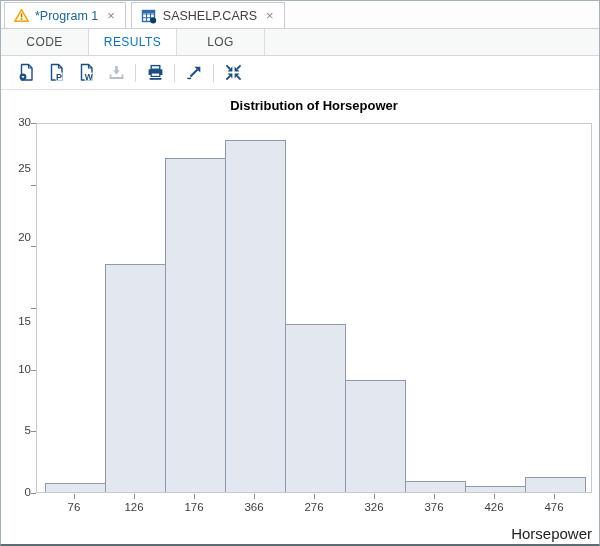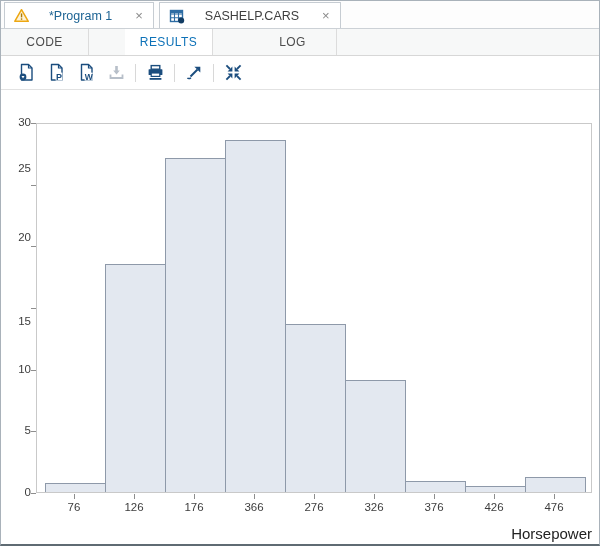--- a/index.html
+++ b/index.html
@@ -5,28 +5,28 @@
   * { box-sizing: border-box; }
   html,body { margin:0; padding:0; background:#e8e8e8; }
   .window {
     position:relative; width:600px; height:546px; background:#fff;
     border:1px solid #a9b2ba; border-bottom:2px solid #5f6b73;
     font-family:"Liberation Sans","DejaVu Sans",sans-serif; overflow:hidden;
   }
   
   .tabbar { display:flex; align-items:flex-end; height:28px; background:#fdfdfd;
             border-bottom:1px solid #ccd1d6; padding-left:3px; }
-  .doc-tab { display:flex; align-items:center; gap:20px; height:26px; padding:0 9px;
+  .doc-tab { display:flex; align-items:center; gap:6px; height:26px; padding:0 9px;
              background:#fff; border:1px solid #c6ccd2; border-bottom:none; margin-right:5px;
              font-size:12.5px; cursor:default;margin-top:18px; }
   .doc-tab .lbl-blue { color:#1e6494; }
   .doc-tab .lbl-dark { color:#3f3f3f; }
   .tab-close { color:#8a8a8a; font-size:13px; padding:0 1px; margin-left:2px; line-height:1; }
   
-  .subtabs { display:flex; height:27px; background:#f7f8f8; border-bottom:1px solid #d7d7d7;gap:36px; }
+  .subtabs { display:flex; height:27px; background:#f7f8f8; border-bottom:1px solid #d7d7d7; }
   .subtab { width:88px; display:flex; align-items:center; justify-content:center;
             font-size:12px; letter-spacing:.4px; color:#4d4d4d;
             border-right:1px solid #dcdcdc; cursor:default; }
   .subtab.active { color:#0e72b8; background:#fff; }
   
   .toolbar { display:flex; align-items:center; height:34px; background:#fff;
              padding-left:10px; border-bottom:1px solid #e2e2e2; }
   .tool-btn { width:28px; height:26px; display:flex; align-items:center; justify-content:center;
               background:none; border:none; padding:0; margin:0 1px; cursor:default; }
   .tool-sep { width:1px; height:18px; background:#d8d8d8; margin:0 4px; }
@@ -146,20 +146,21 @@
         <path d="M16.6 2.4 L13 6" stroke="#1b4d7e" stroke-width="1.8"></path>
         <polygon points="8.4,10.6 8.4,15.4 3.6,10.6" fill="#1b4d7e"></polygon>
         <path d="M2.4 16.6 L6 13" stroke="#1b4d7e" stroke-width="1.8"></path>
         <polygon points="10.6,10.6 10.6,15.4 15.4,10.6" fill="#1b4d7e"></polygon>
         <path d="M16.6 16.6 L13 13" stroke="#1b4d7e" stroke-width="1.8"></path>
       </svg>
     </button>
   </div>
 
   <div class="chart">
+    <div class="chart-title">Distribution of Horsepower</div>
     <div id="plot">
         <div class="bar" style="left: 8px; width: 61px; height: 9px; background: rgb(227, 232, 240); border-top: 1px solid rgb(142, 153, 169); border-right: 1px solid rgb(142, 153, 169); border-left: 1px solid rgb(142, 153, 169); border-image: initial; border-bottom: none;"></div>
         <div class="bar" style="left: 68px; width: 61px; height: 228px; background: rgb(227, 232, 240); border-top: 1px solid rgb(142, 153, 169); border-right: 1px solid rgb(142, 153, 169); border-left: 1px solid rgb(142, 153, 169); border-image: initial; border-bottom: none;"></div>
         <div class="bar" style="left: 128px; width: 61px; height: 334px; background: rgb(227, 232, 240); border-top: 1px solid rgb(142, 153, 169); border-right: 1px solid rgb(142, 153, 169); border-left: 1px solid rgb(142, 153, 169); border-image: initial; border-bottom: none;"></div>
         <div class="bar" style="left: 188px; width: 61px; height: 352px; background: rgb(227, 232, 240); border-top: 1px solid rgb(142, 153, 169); border-right: 1px solid rgb(142, 153, 169); border-left: 1px solid rgb(142, 153, 169); border-image: initial; border-bottom: none;"></div>
         <div class="bar" style="left: 248px; width: 61px; height: 168px; background: rgb(227, 232, 240); border-top: 1px solid rgb(142, 153, 169); border-right: 1px solid rgb(142, 153, 169); border-left: 1px solid rgb(142, 153, 169); border-image: initial; border-bottom: none;"></div>
         <div class="bar" style="left: 308px; width: 61px; height: 112px; background: rgb(227, 232, 240); border-top: 1px solid rgb(142, 153, 169); border-right: 1px solid rgb(142, 153, 169); border-left: 1px solid rgb(142, 153, 169); border-image: initial; border-bottom: none;"></div>
         <div class="bar" style="left: 368px; width: 61px; height: 11px; background: rgb(227, 232, 240); border-top: 1px solid rgb(142, 153, 169); border-right: 1px solid rgb(142, 153, 169); border-left: 1px solid rgb(142, 153, 169); border-image: initial; border-bottom: none;"></div>
         <div class="bar" style="left: 428px; width: 61px; height: 6px; background: rgb(227, 232, 240); border-top: 1px solid rgb(142, 153, 169); border-right: 1px solid rgb(142, 153, 169); border-left: 1px solid rgb(142, 153, 169); border-image: initial; border-bottom: none;"></div>
         <div class="bar" style="left: 488px; width: 61px; height: 15px; background: rgb(227, 232, 240); border-top: 1px solid rgb(142, 153, 169); border-right: 1px solid rgb(142, 153, 169); border-left: 1px solid rgb(142, 153, 169); border-image: initial; border-bottom: none;"></div>

